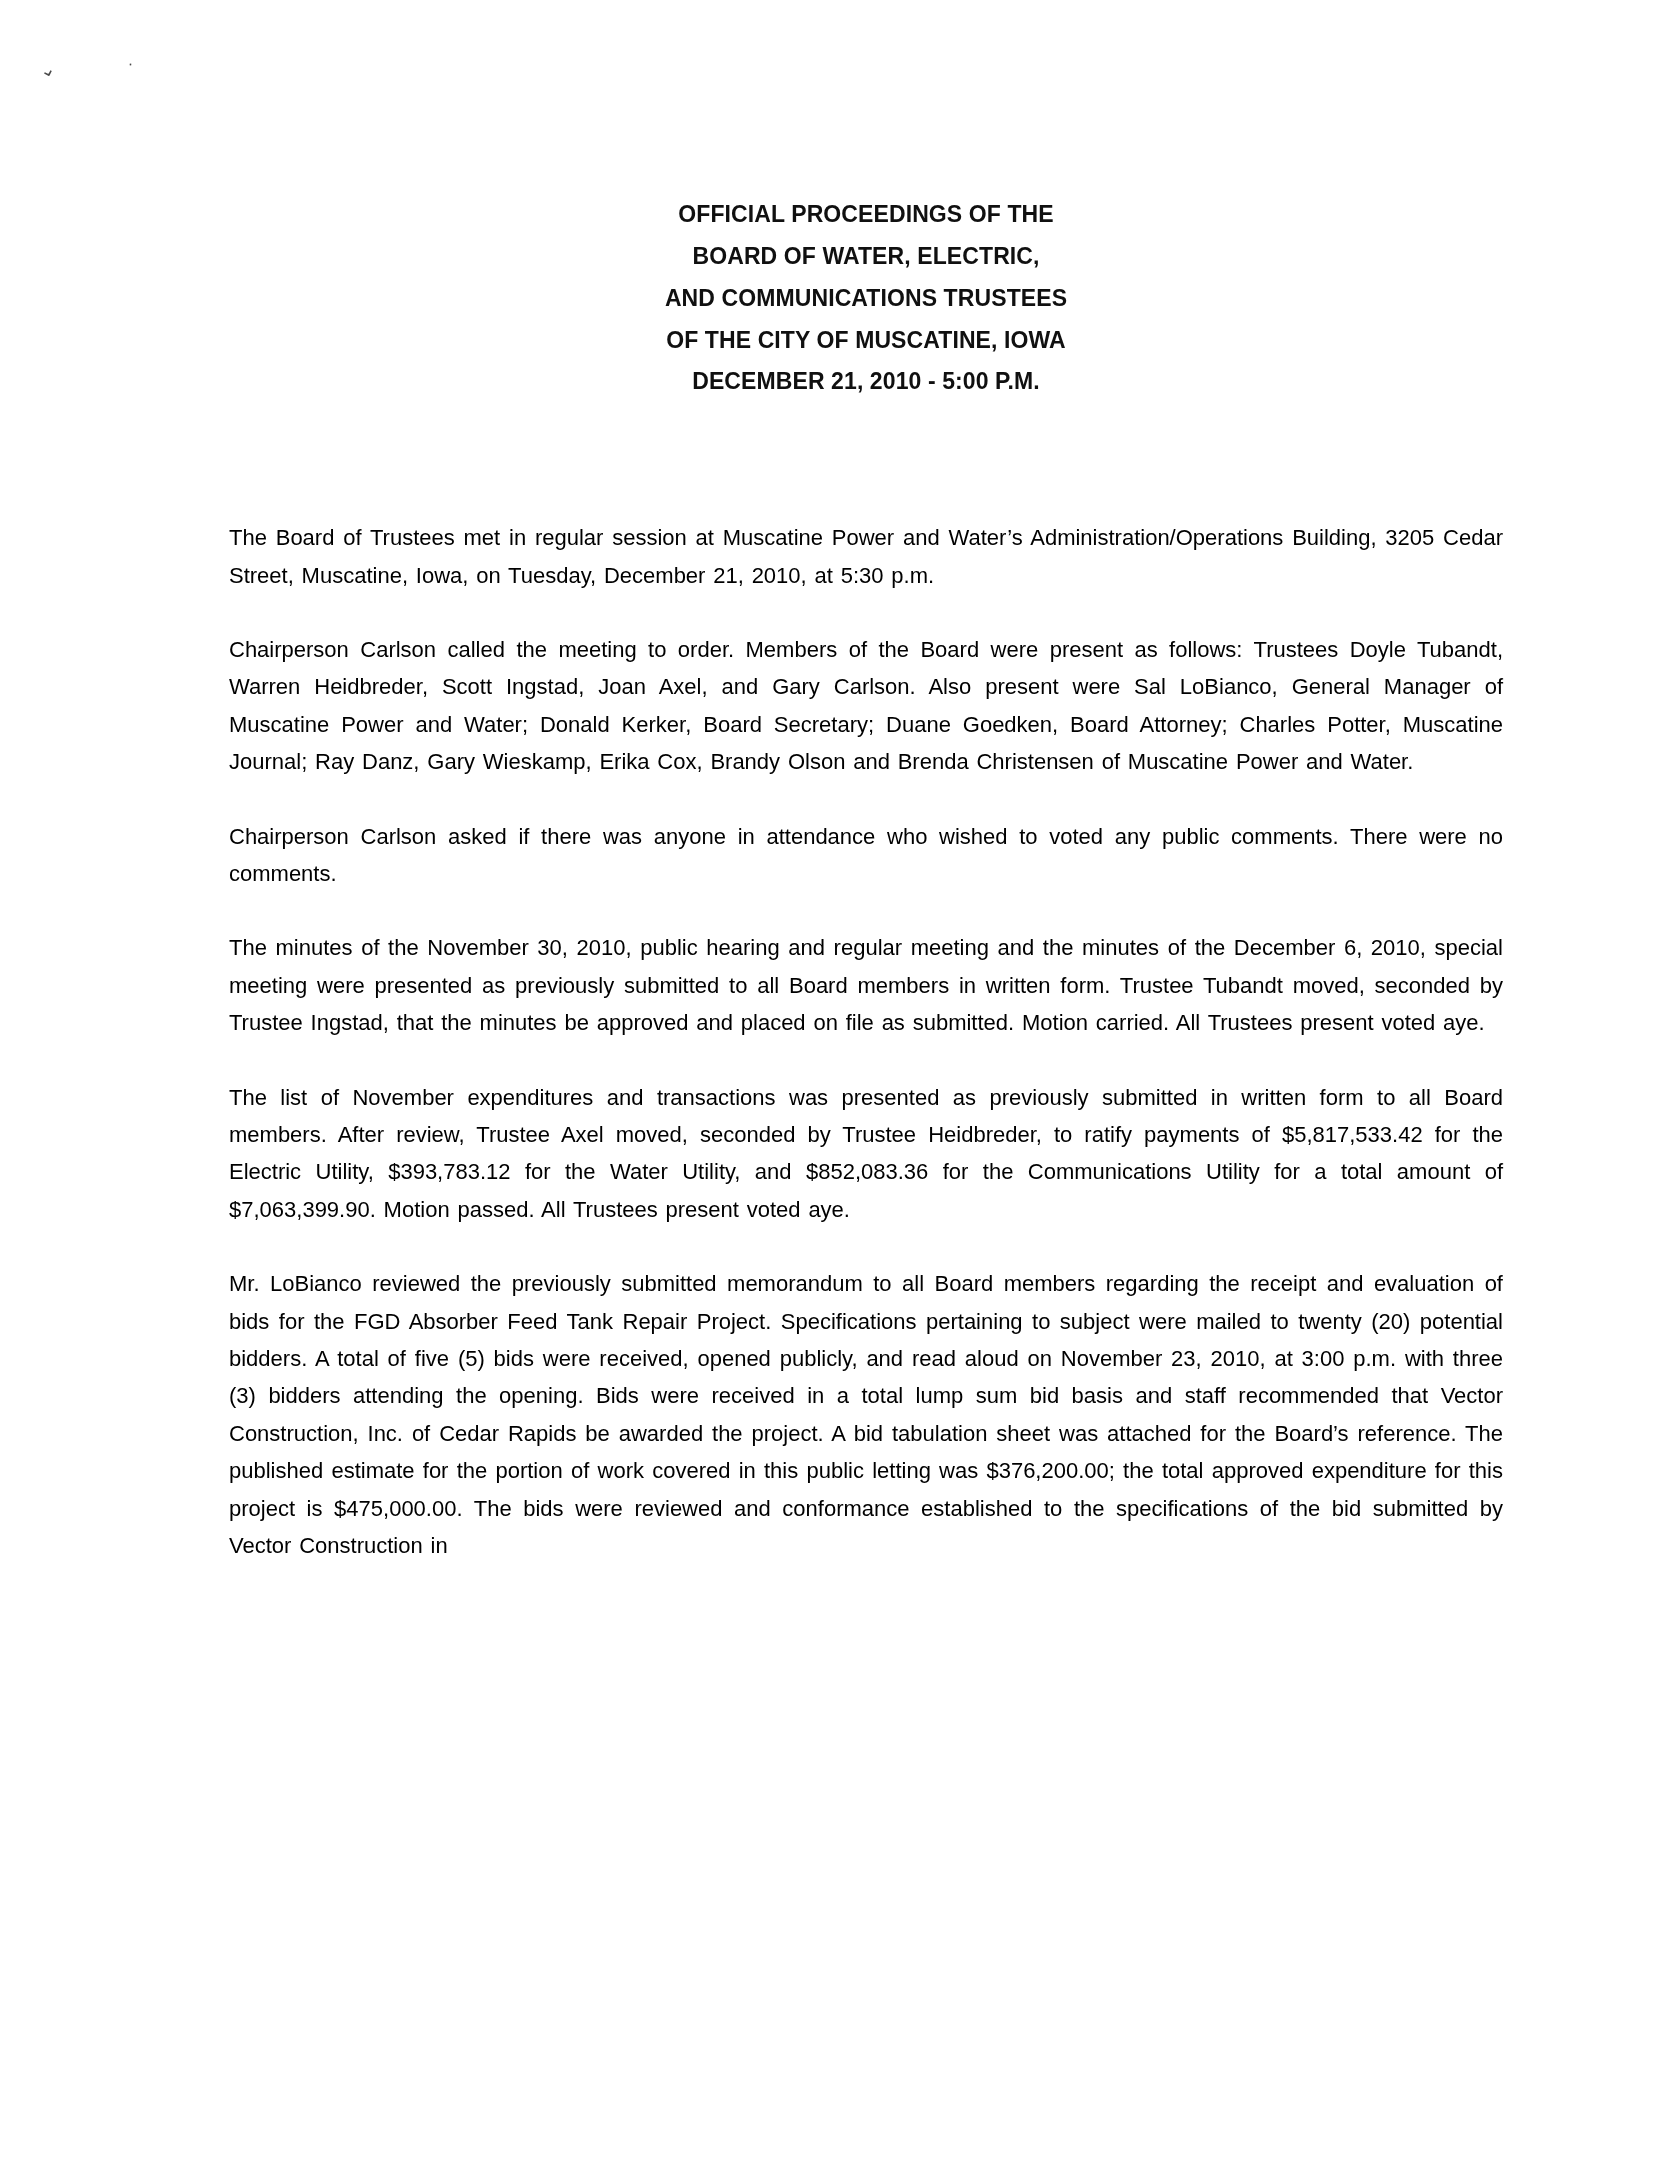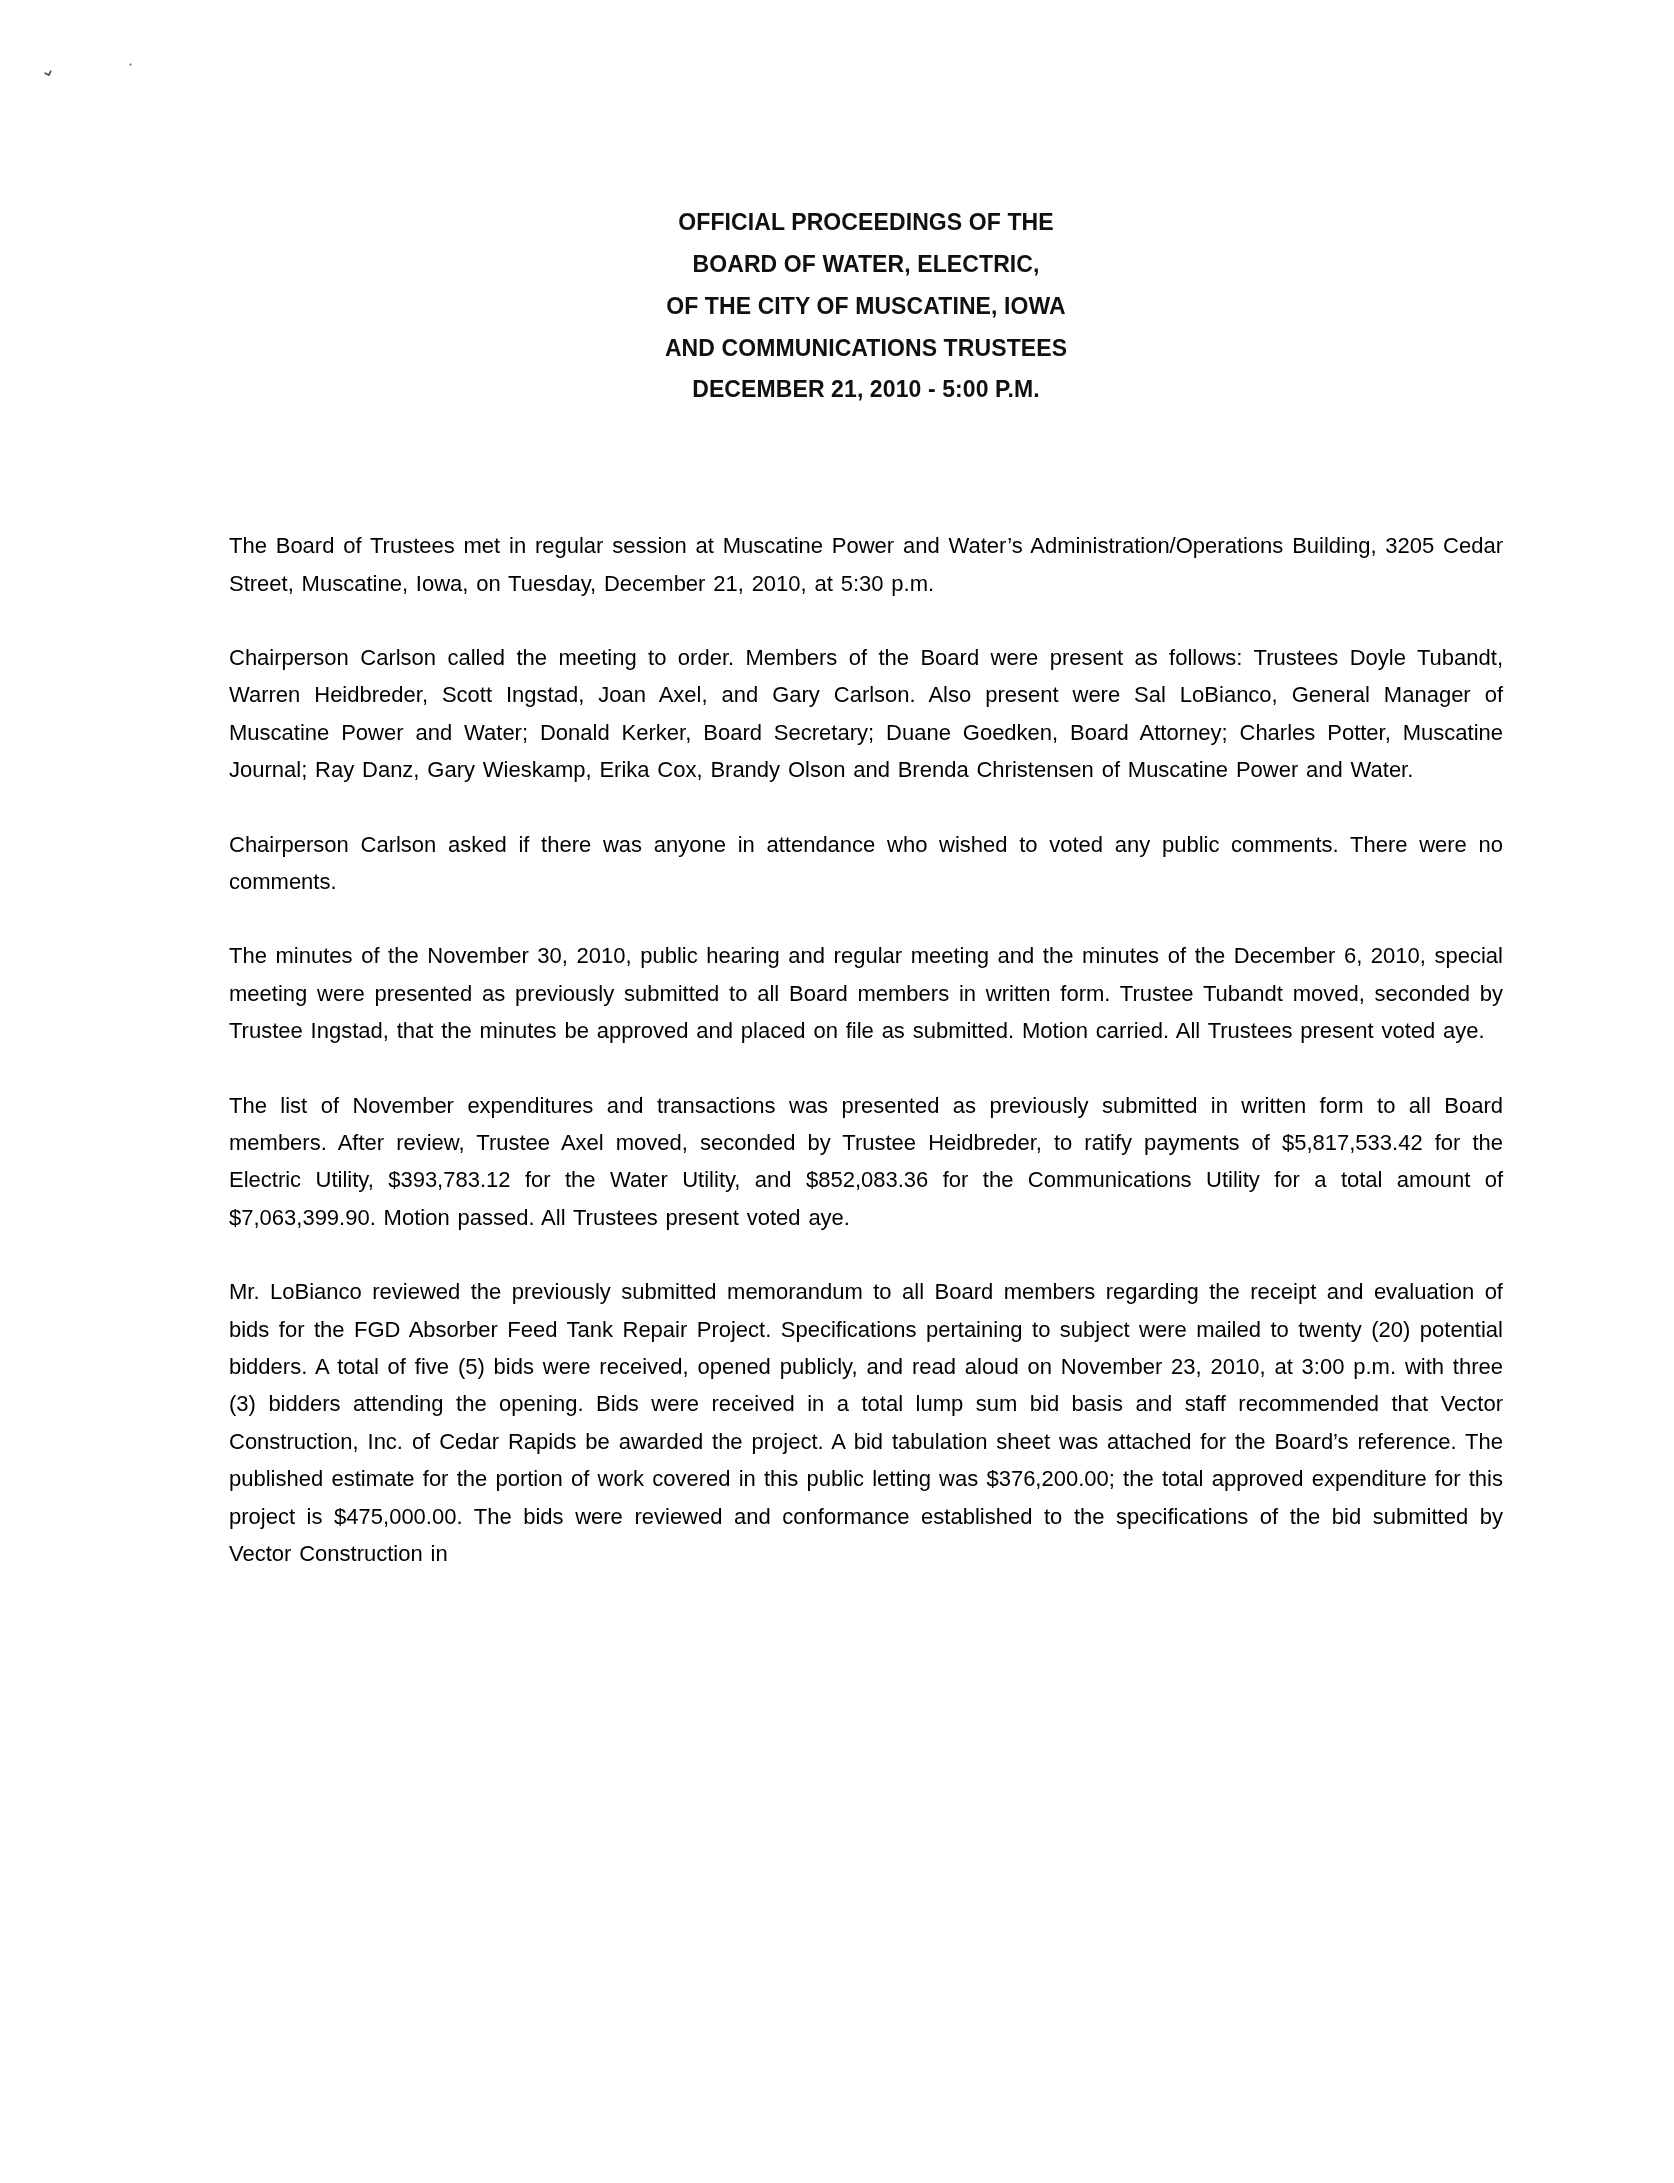--- a/index.html
+++ b/index.html
@@ -17,21 +17,20 @@
       color: #4a4a4a;
       font-size: 19px;
       user-select: none;
     }
     #artifact-1 { left: 39px;  top: 58px; transform: rotate(-18deg); }
     #artifact-2 { left: 128px; top: 55px; transform: rotate(8deg); font-size: 16px; }
 
     .page {
       box-sizing: border-box;
       padding: 194px 172px 59px 229px;
-      margin-top: 8px;
     }
     .doc-header {
       text-align: center;
       font-weight: 700;
       font-size: 23px;
       line-height: 1.82;
       letter-spacing: 0.1px;
       margin: 0 0 116px 0;
       color: #101010;
     }
@@ -50,22 +49,22 @@
 <body>
 
 <span class="artifact" id="artifact-1">⌄</span>
 <span class="artifact" id="artifact-2">·</span>
 
 <div class="page">
 
   <div class="doc-header">
     <div class="title-line">OFFICIAL PROCEEDINGS OF THE</div>
     <div class="title-line">BOARD OF WATER, ELECTRIC,</div>
+    <div class="title-line">AND COMMUNICATIONS TRUSTEES</div>
     <div class="title-line">OF THE CITY OF MUSCATINE, IOWA</div>
-    <div class="title-line">AND COMMUNICATIONS TRUSTEES</div>
     <div class="title-line">DECEMBER 21, 2010 - 5:00 P.M.</div>
   </div>
 
   <div class="doc-body">
     <p>The Board of Trustees met in regular session at Muscatine Power and Water’s Administration/Operations Building, 3205 Cedar Street, Muscatine, Iowa, on Tuesday, December 21, 2010, at 5:30 p.m.</p>
     <p>Chairperson Carlson called the meeting to order.  Members of the Board were present as follows: Trustees Doyle Tubandt, Warren Heidbreder, Scott Ingstad, Joan Axel, and Gary Carlson. Also present were Sal LoBianco, General Manager of Muscatine Power and Water; Donald Kerker, Board Secretary; Duane Goedken, Board Attorney; Charles Potter, Muscatine Journal; Ray Danz, Gary Wieskamp, Erika Cox, Brandy Olson and Brenda Christensen of Muscatine Power and Water.</p>
     <p>Chairperson Carlson asked if there was anyone in attendance who wished to voted any public comments.  There were no comments.</p>
     <p>The minutes of the November 30, 2010, public hearing and regular meeting and the minutes of the December 6, 2010, special meeting were presented as previously submitted to all Board members in written form.  Trustee Tubandt moved, seconded by Trustee Ingstad, that the minutes be approved and placed on file as submitted.  Motion carried.  All Trustees present voted aye.</p>
     <p>The list of November expenditures and transactions was presented as previously submitted in written form to all Board members.  After review, Trustee Axel moved, seconded by Trustee Heidbreder, to ratify payments of $5,817,533.42 for the Electric Utility, $393,783.12 for the Water Utility, and $852,083.36 for the Communications Utility for a total amount of $7,063,399.90.  Motion passed.  All Trustees present voted aye.</p>
     <p>Mr. LoBianco reviewed the previously submitted memorandum to all Board members regarding the receipt and evaluation of bids for the FGD Absorber Feed Tank Repair Project.  Specifications pertaining to subject were mailed to twenty (20) potential bidders.  A total of five (5) bids were received, opened publicly, and read aloud on November 23, 2010, at 3:00 p.m. with three (3) bidders attending the opening.  Bids were received in a total lump sum bid basis and staff recommended that Vector Construction, Inc. of Cedar Rapids be awarded the project.  A bid tabulation sheet was attached for the Board’s reference.  The published estimate for the portion of work covered in this public letting was $376,200.00; the total approved expenditure for this project is $475,000.00.  The bids were reviewed and conformance established to the specifications of the bid submitted by Vector Construction in</p>

